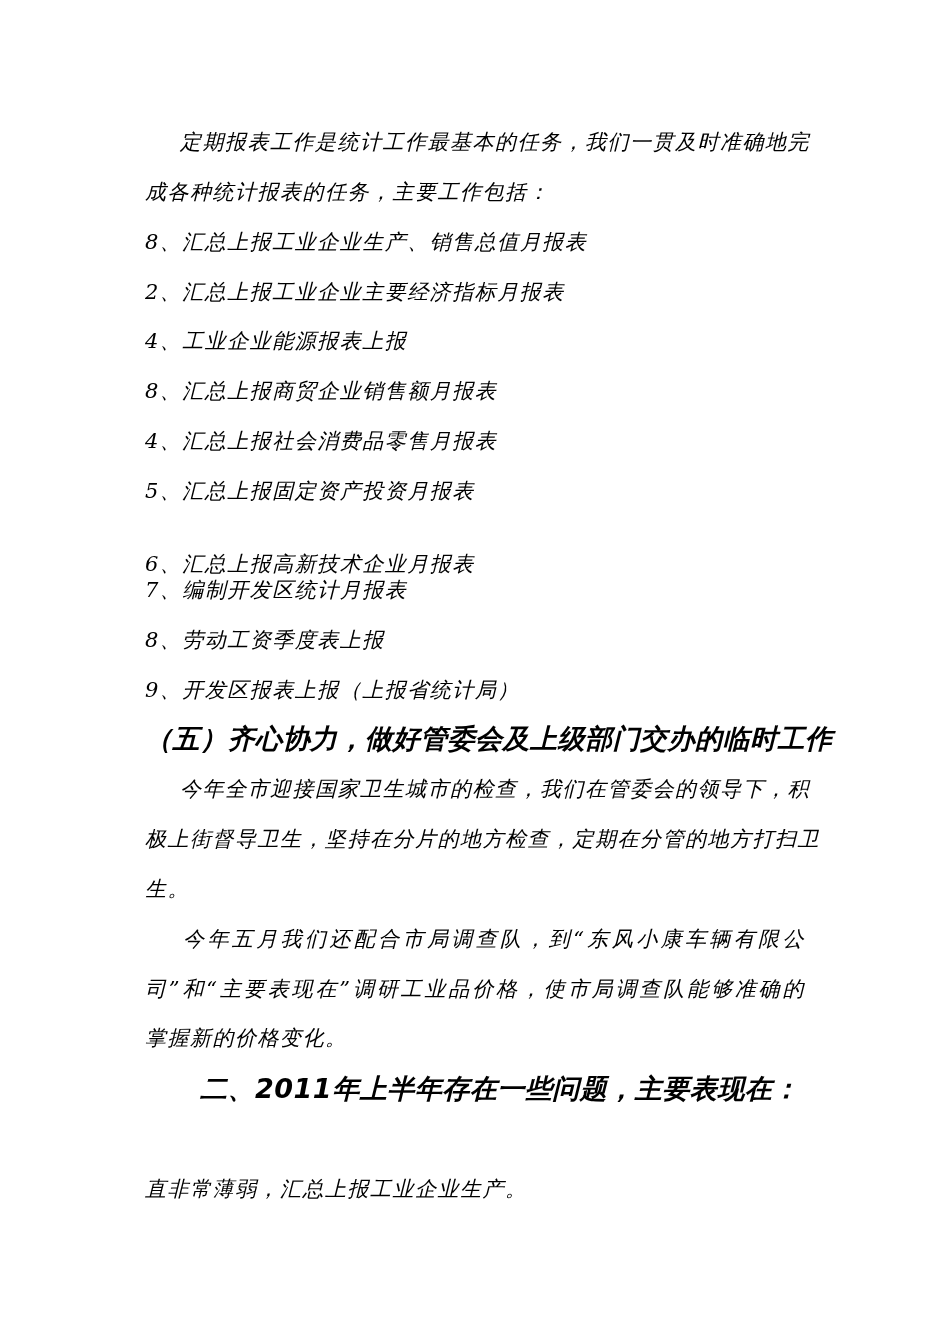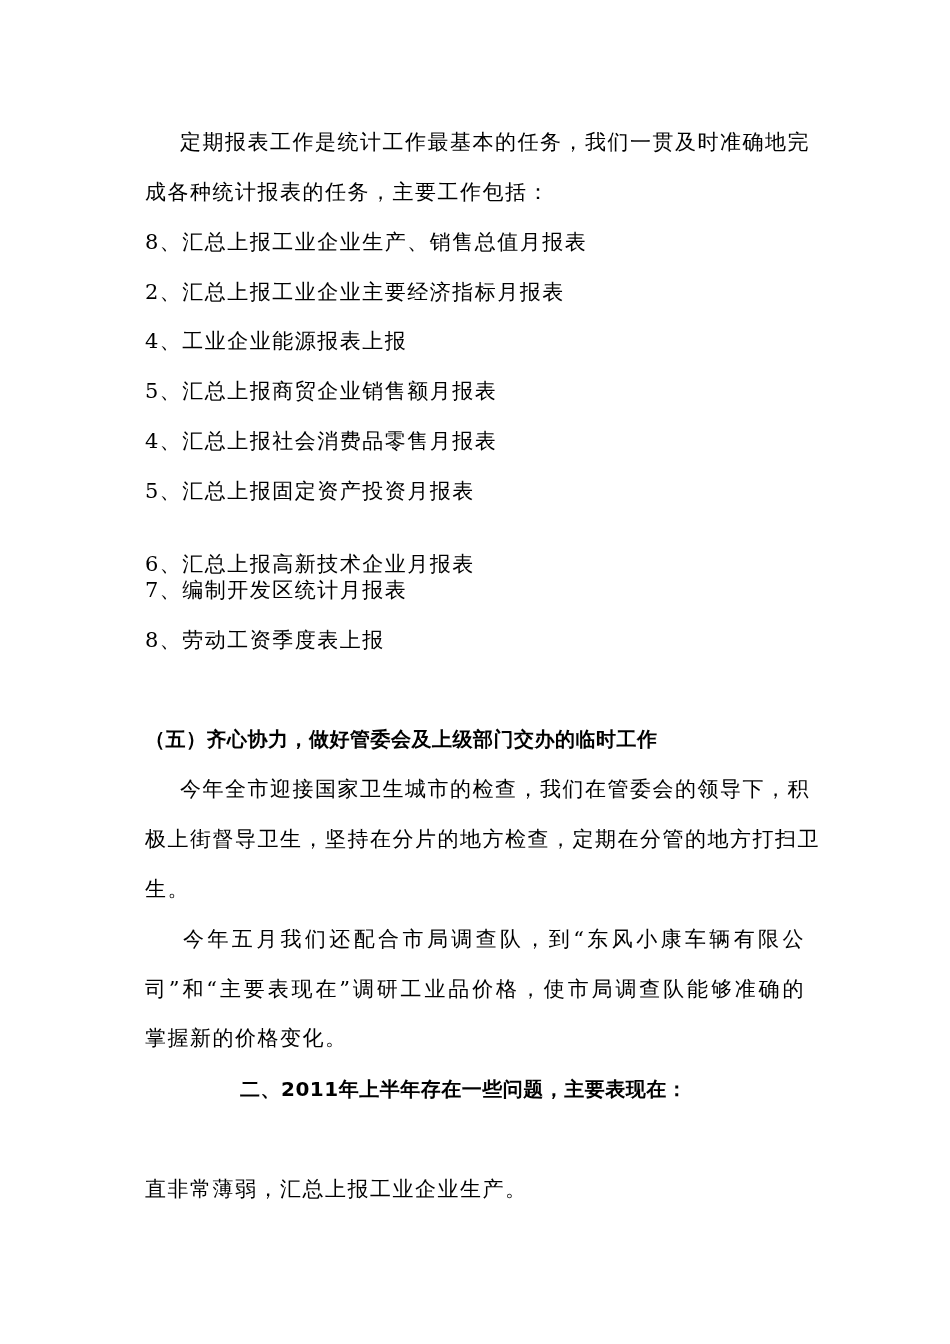--- a/index.html
+++ b/index.html
@@ -15,67 +15,69 @@
       color: #000000;
       font-family: "DejaVu Serif", "Liberation Serif", serif;
     }
     .page {
       position: absolute;
       left: 0;
       top: 0;
       width: 822px;
       height: 1344px;
       background: #ffffff;
+      font-style: italic;
     }
     .line {
       position: absolute;
       left: 145px;
       width: 660px;
       font-size: 21px;
       line-height: 30px;
       height: 30px;
       white-space: nowrap;
       letter-spacing: 1.5px;
     }
     .indent { left: 180px; width: 625px; }
     .indent-wide { left: 183px; width: 622px; }
     .heading {
       font-family: "DejaVu Sans", "Liberation Sans", sans-serif;
       font-weight: bold;
-      font-size: 20px;
+      font-size: 27px;
       letter-spacing: 0.5px;
     }
     .heading-center { left: 200px; }
     .justify { text-align: justify; text-align-last: justify; }
   </style>
 </head>
 <body>
 
 <div class="page">
 
   <div class="line indent justify" style="top:127px;">定期报表工作是统计工作最基本的任务，我们一贯及时准确地完</div>
   <div class="line" style="top:177px;">成各种统计报表的任务，主要工作包括：</div>
 
   <div class="line" style="top:227px;">8、汇总上报工业企业生产、销售总值月报表</div>
   <div class="line" style="top:277px;">2、汇总上报工业企业主要经济指标月报表</div>
   <div class="line" style="top:326px;">4、工业企业能源报表上报</div>
-  <div class="line" style="top:376px;">5、汇总上报商贸企业销售额月报表</div>
+  <div class="line" style="top:376px;">8、汇总上报商贸企业销售额月报表</div>
   <div class="line" style="top:426px;">4、汇总上报社会消费品零售月报表</div>
   <div class="line" style="top:476px;">5、汇总上报固定资产投资月报表</div>
   <div class="line" style="top:549px;">6、汇总上报高新技术企业月报表</div>
   <div class="line" style="top:575px;">7、编制开发区统计月报表</div>
   <div class="line" style="top:625px;">8、劳动工资季度表上报</div>
+  <div class="line" style="top:675px;">9、开发区报表上报（上报省统计局）</div>
 
   <div class="line heading" style="top:724px;">（五）齐心协力，做好管委会及上级部门交办的临时工作</div>
 
   <div class="line justify" style="top:824px;">极上街督导卫生，坚持在分片的地方检查，定期在分管的地方打扫卫</div>
   <div class="line indent justify" style="top:774px;">今年全市迎接国家卫生城市的检查，我们在管委会的领导下，积</div>
   <div class="line" style="top:874px;">生。</div>
 
   <div class="line indent-wide justify" style="top:924px;">今年五月我们还配合市局调查队，到“东风小康车辆有限公</div>
   <div class="line justify" style="top:974px;">司”和“主要表现在”调研工业品价格，使市局调查队能够准确的</div>
   <div class="line" style="top:1023px;">掌握新的价格变化。</div>
 
-  <div class="line heading heading-center" style="top:1074px;margin-left:40px;">二、2011年上半年存在一些问题，主要表现在：</div>
+  <div class="line heading heading-center" style="top:1074px;">二、2011年上半年存在一些问题，主要表现在：</div>
 
   <div class="line" style="top:1174px;">直非常薄弱，汇总上报工业企业生产。</div>
 
 </div>
 
 </body></html>

